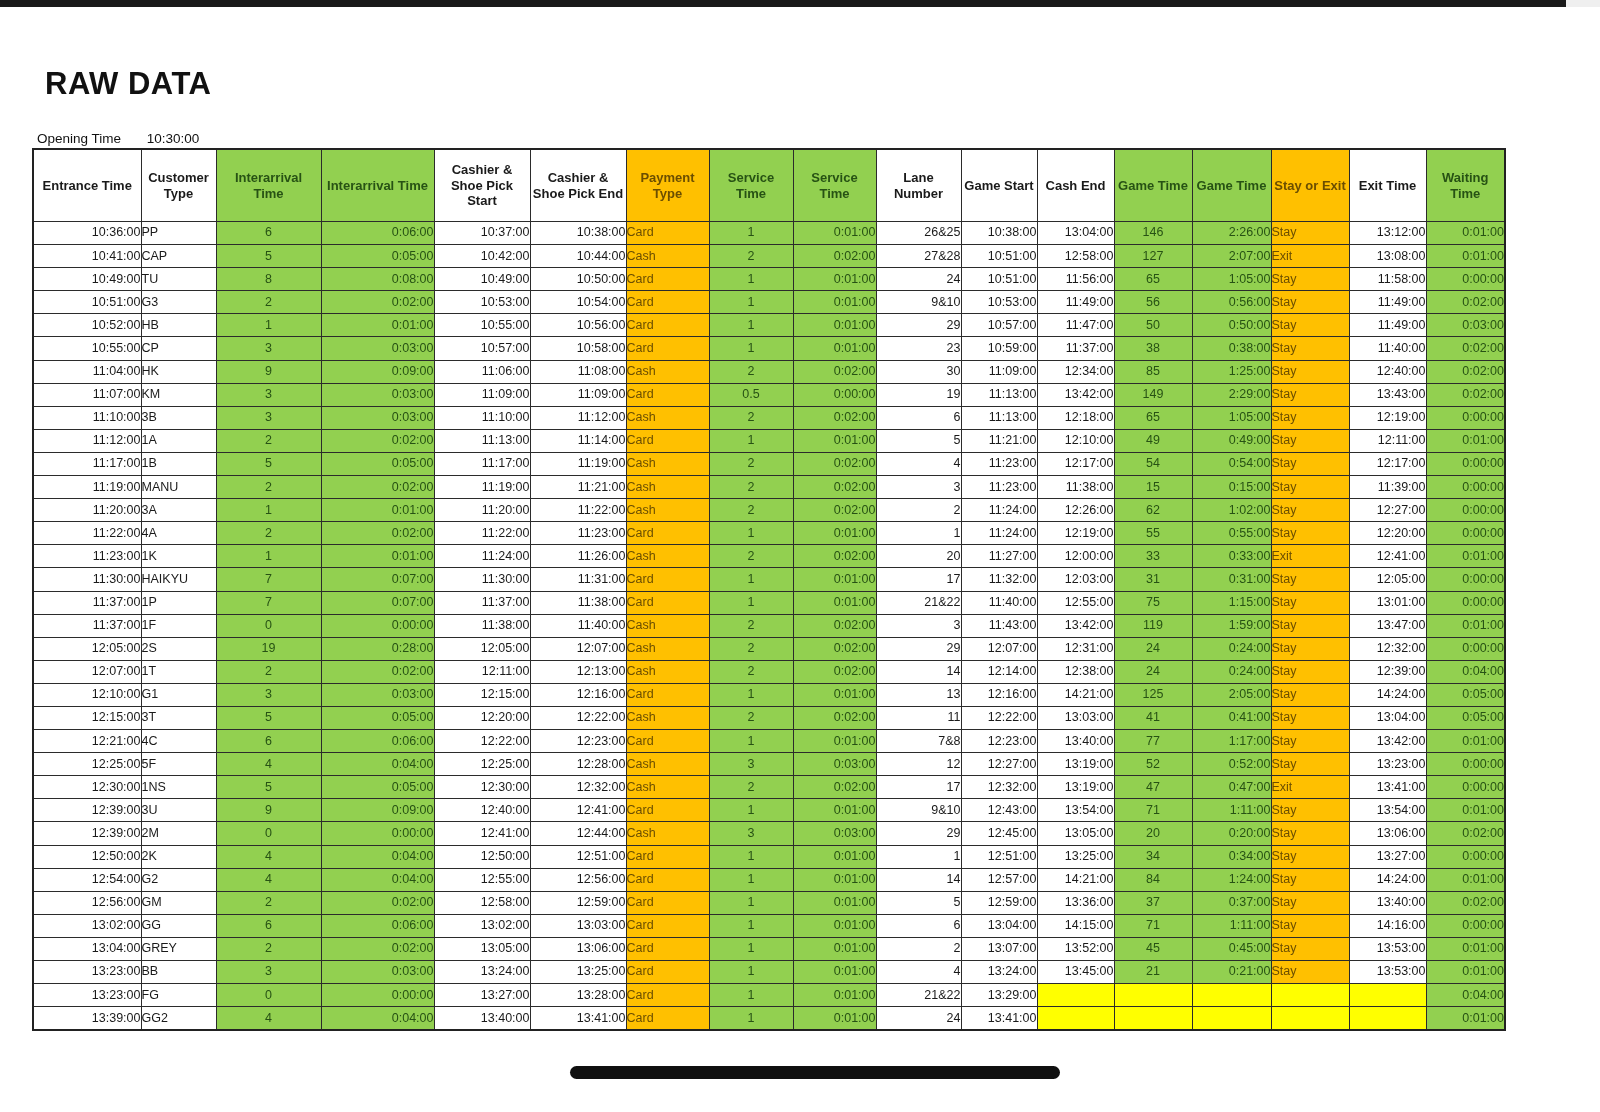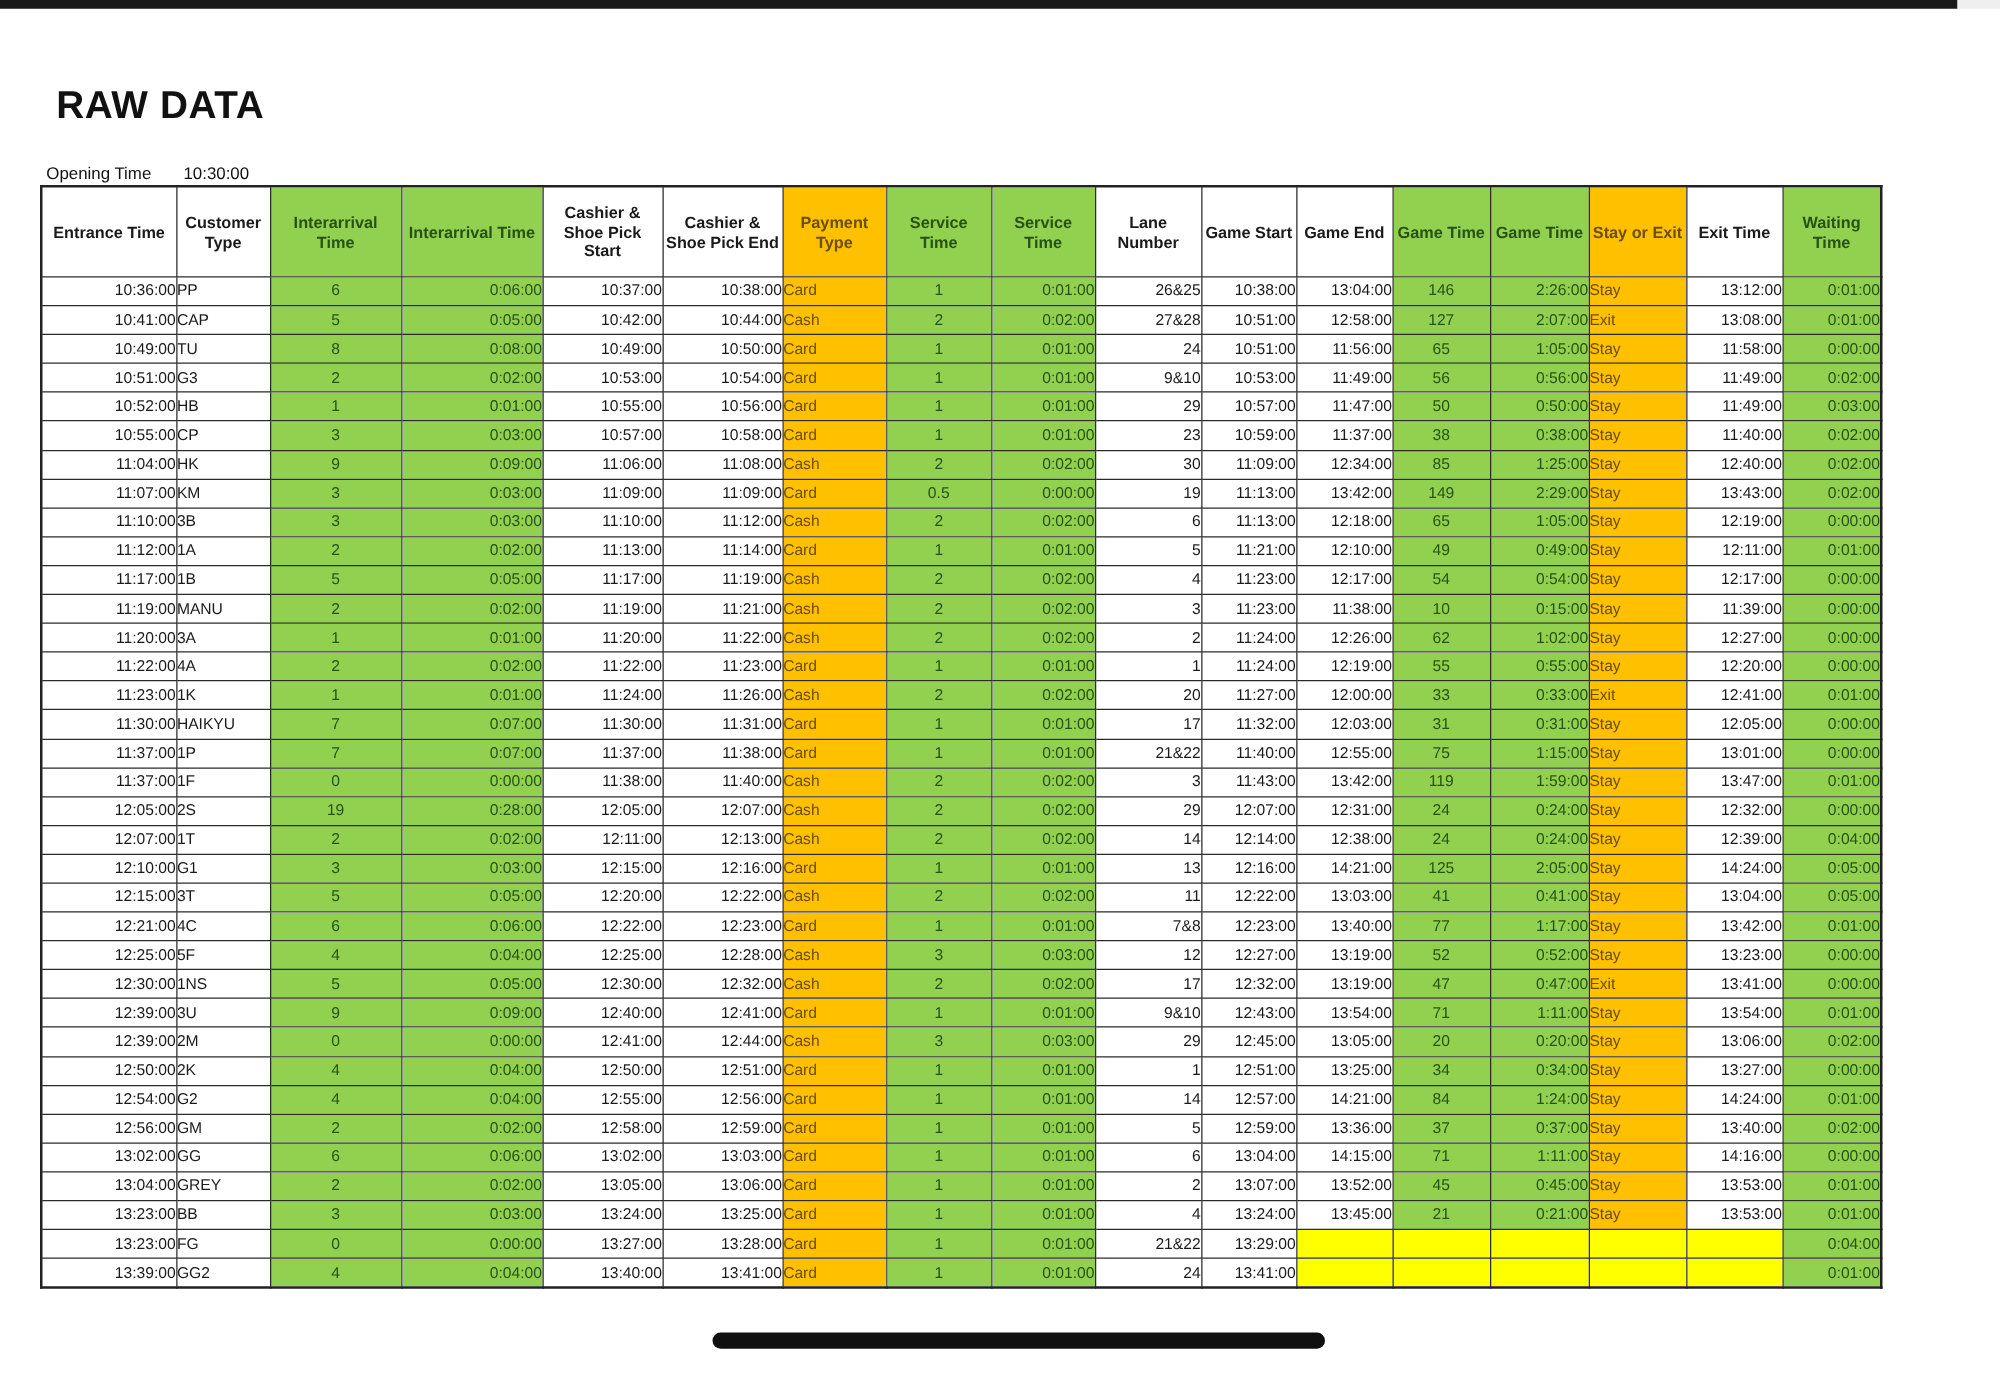--- a/index.html
+++ b/index.html
@@ -69,21 +69,21 @@
           <th class="c-white">Customer Type</th>
           <th class="c-green">Interarrival Time</th>
           <th class="c-green">Interarrival Time</th>
           <th class="c-white">Cashier &amp; Shoe Pick Start</th>
           <th class="c-white">Cashier &amp; Shoe Pick End</th>
           <th class="c-orange">Payment Type</th>
           <th class="c-green">Service Time</th>
           <th class="c-green">Service Time</th>
           <th class="c-white">Lane Number</th>
           <th class="c-white">Game Start</th>
-          <th class="c-white">Game End</th>
+          <th class="c-white">Cash End</th>
           <th class="c-green">Game Time</th>
           <th class="c-green">Game Time</th>
           <th class="c-orange">Stay or Exit</th>
           <th class="c-white">Exit Time</th>
           <th class="c-green">Waiting Time</th>
         </tr>
     </thead>
     <tbody id="table-body">
         <tr>
           <td class="c-white a-r">10:36:00</td>
@@ -300,21 +300,21 @@
           <td class="c-green a-c">2</td>
           <td class="c-green a-r">0:02:00</td>
           <td class="c-white a-r">11:19:00</td>
           <td class="c-white a-r">11:21:00</td>
           <td class="c-orange a-l">Cash</td>
           <td class="c-green a-c">2</td>
           <td class="c-green a-r">0:02:00</td>
           <td class="c-white a-r">3</td>
           <td class="c-white a-r">11:23:00</td>
           <td class="c-white a-r">11:38:00</td>
-          <td class="c-green a-c">10</td>
+          <td class="c-green a-c">15</td>
           <td class="c-green a-r">0:15:00</td>
           <td class="c-orange a-l">Stay</td>
           <td class="c-white a-r">11:39:00</td>
           <td class="c-green a-r">0:00:00</td>
         </tr>
         <tr>
           <td class="c-white a-r">11:20:00</td>
           <td class="c-white a-l">3A</td>
           <td class="c-green a-c">1</td>
           <td class="c-green a-r">0:01:00</td>

